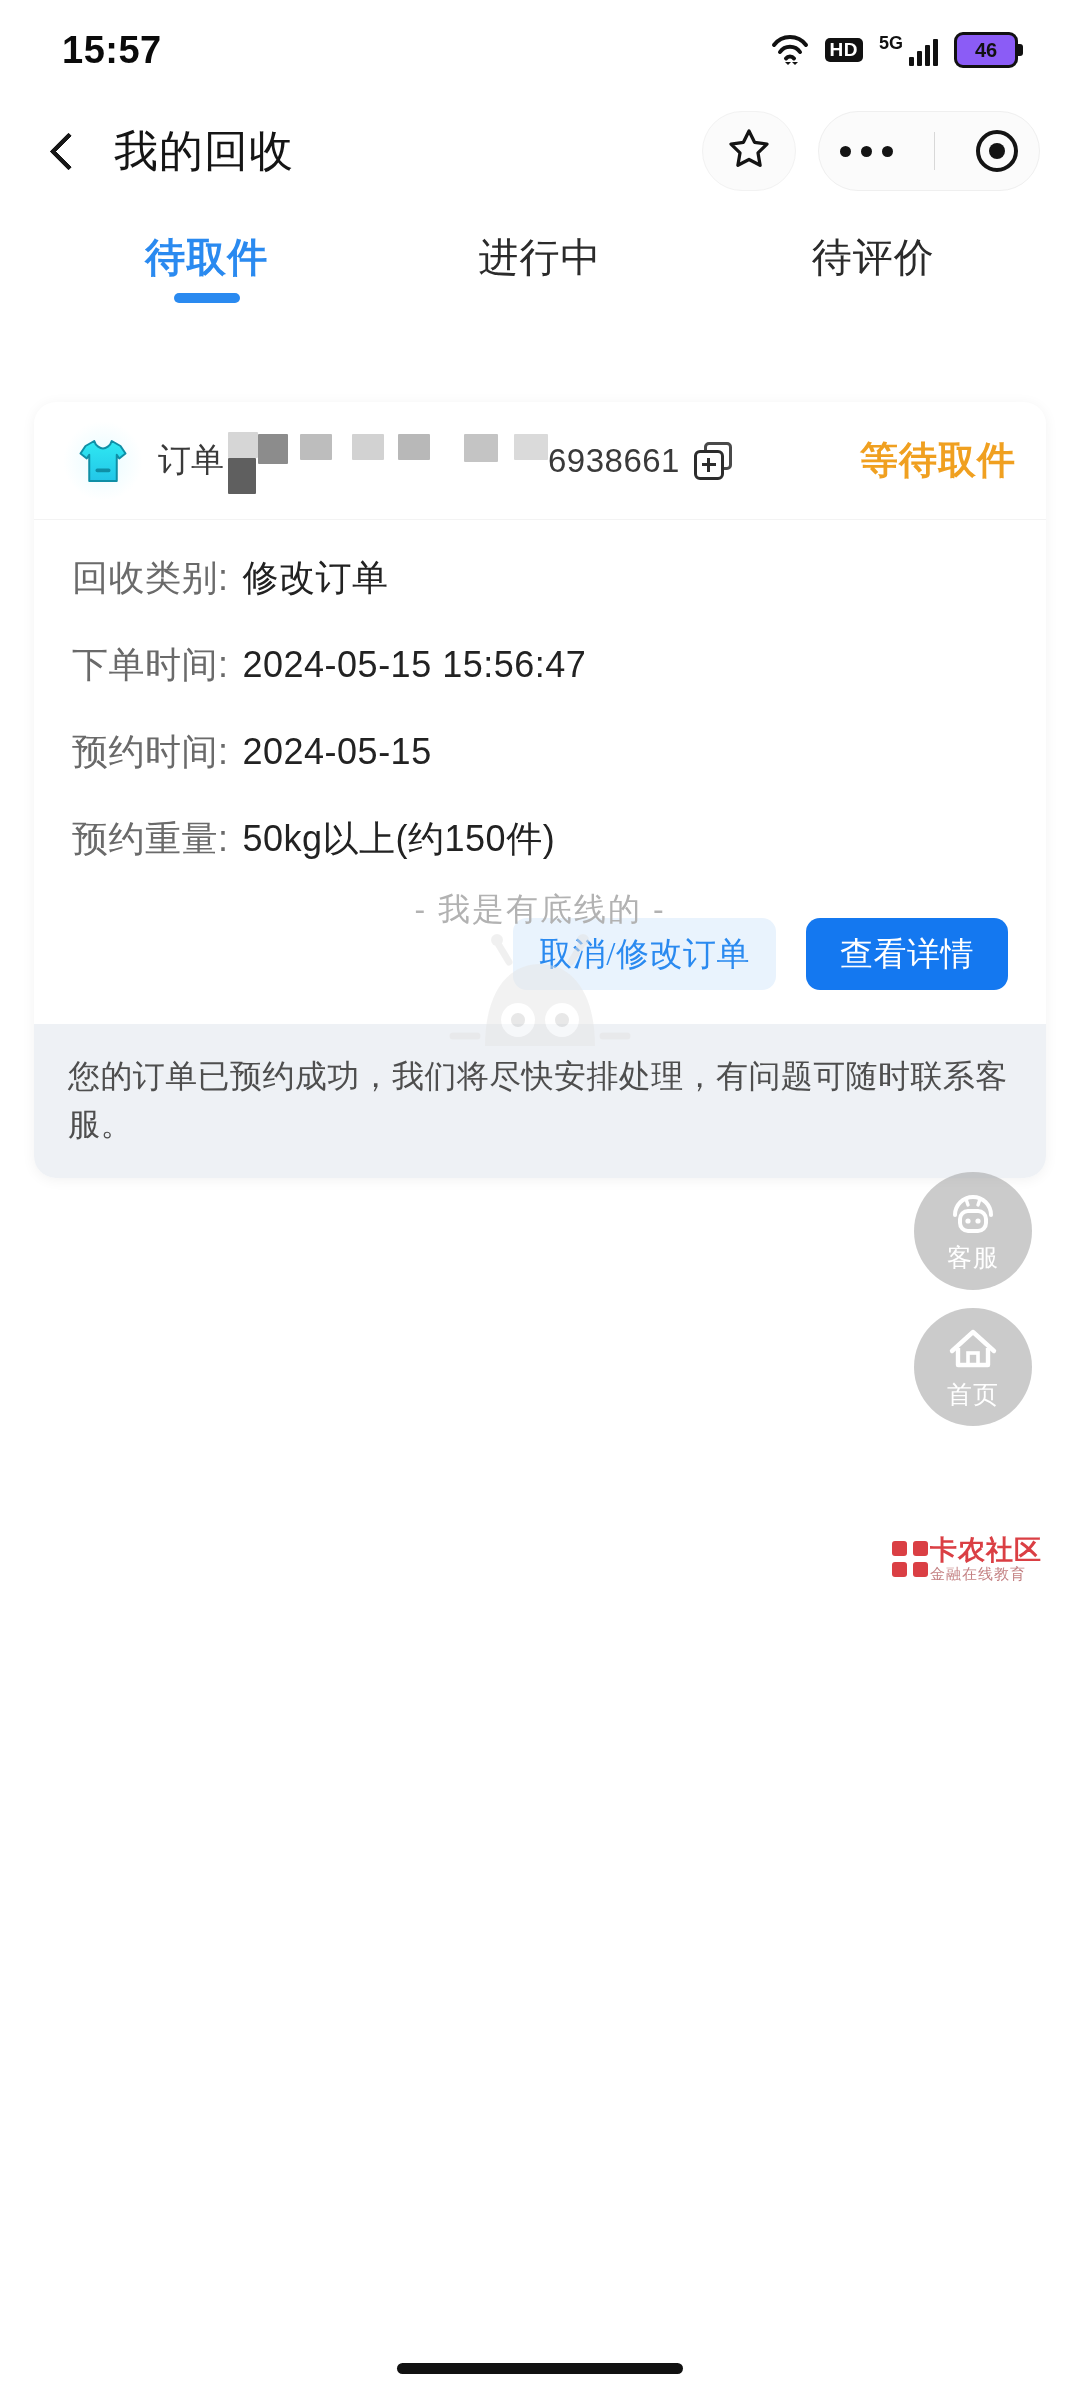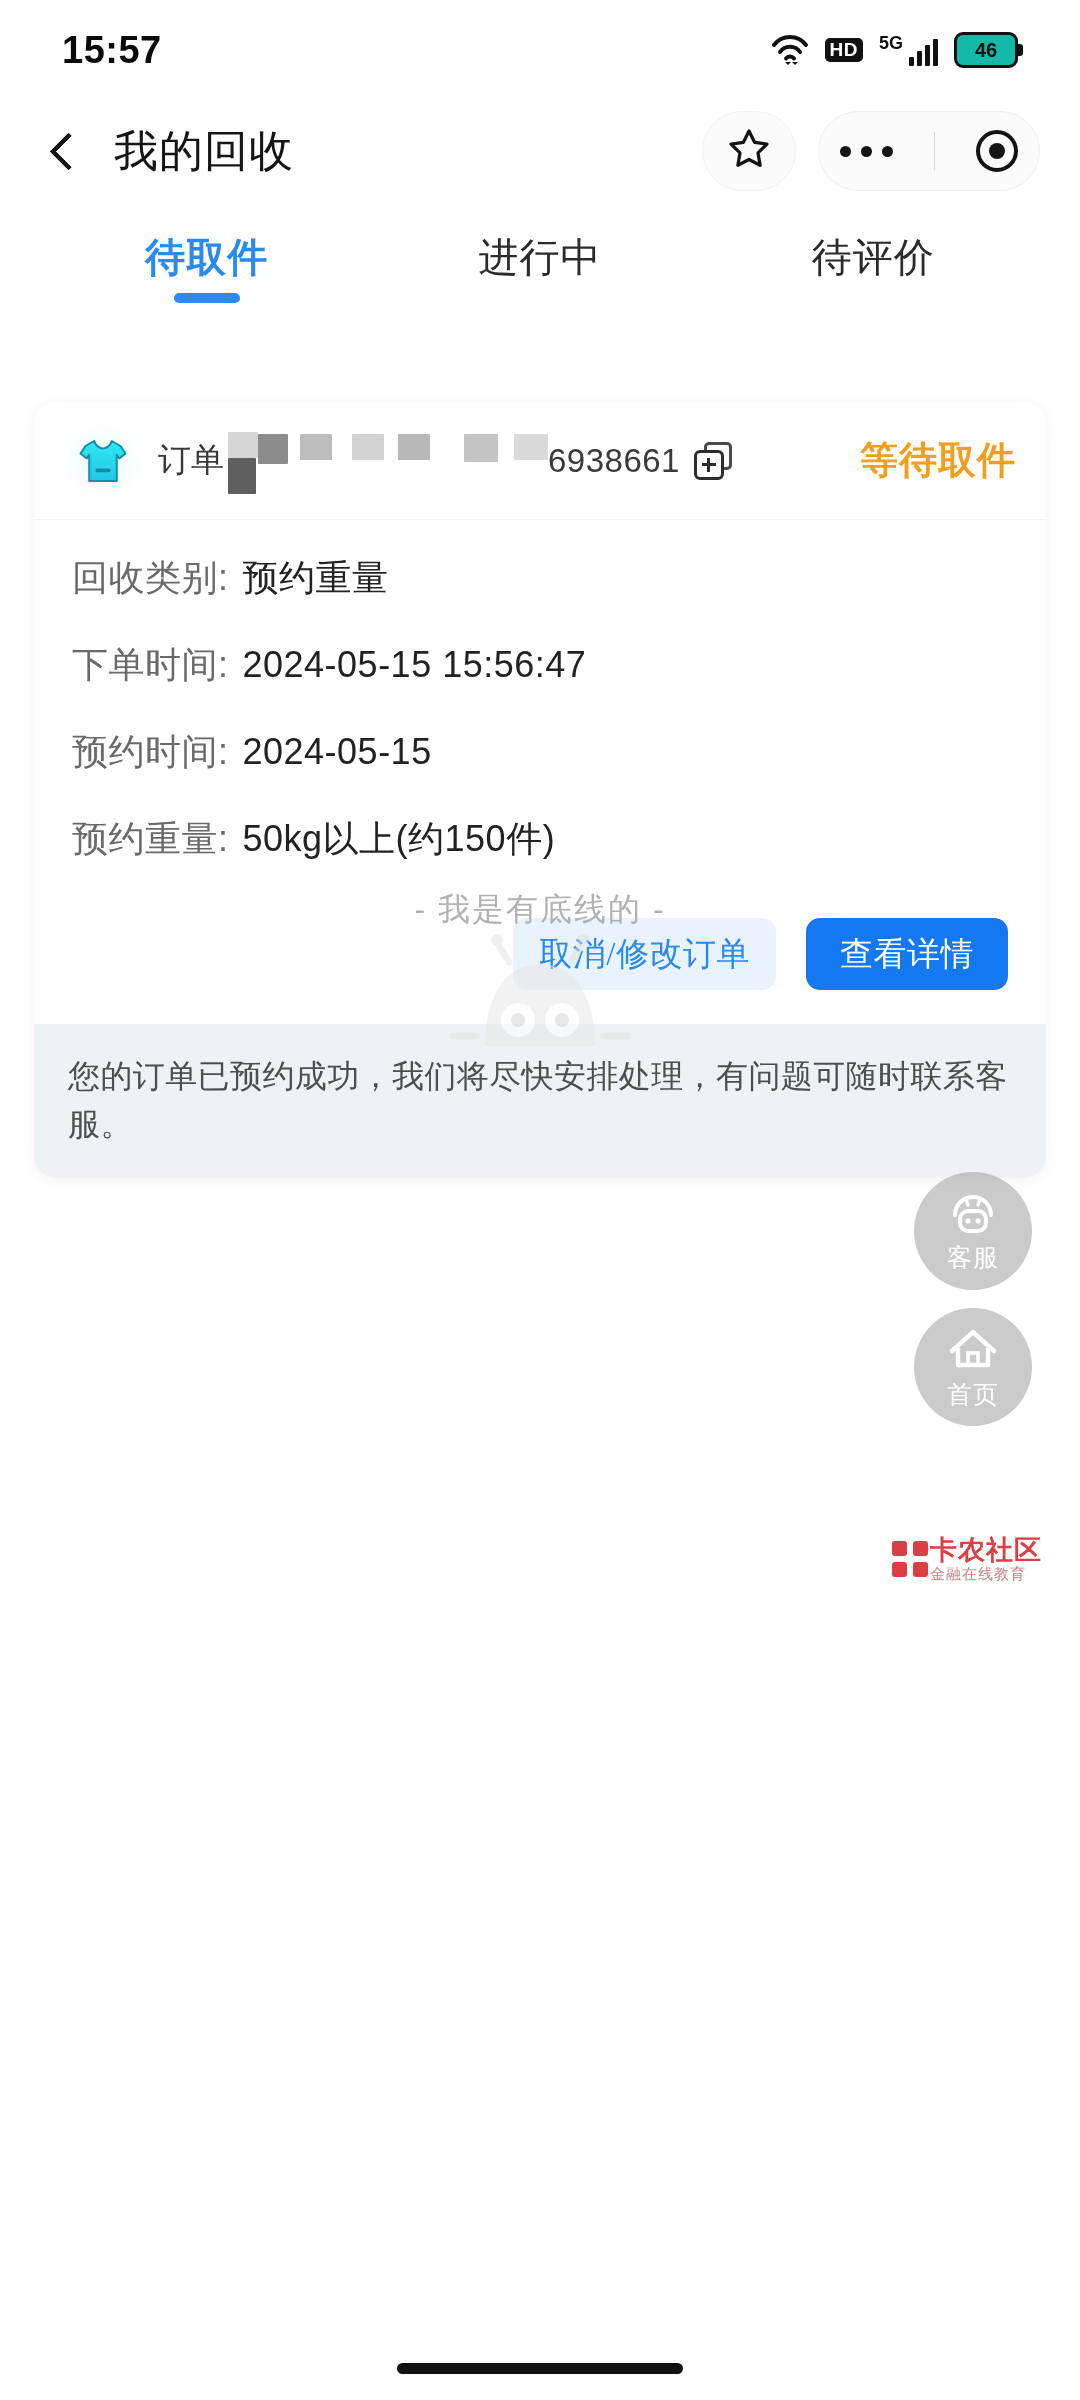--- a/index.html
+++ b/index.html
@@ -30,21 +30,21 @@
   .ico-5g{display:flex;align-items:flex-end;gap:6px;height:32px;}
   .g5-label{font-size:18px;font-weight:700;color:#111;line-height:1;margin-bottom:14px;}
   .bars{display:flex;align-items:flex-end;gap:3px;height:28px;}
   .bars i{display:block;width:5px;background:#111;border-radius:1px;}
   .bars i:nth-child(1){height:9px}
   .bars i:nth-child(2){height:15px}
   .bars i:nth-child(3){height:21px}
   .bars i:nth-child(4){height:27px}
   .ico-batt{
     position:relative;width:58px;height:30px;border:3px solid #111;border-radius:9px;
-    display:flex;align-items:center;justify-content:center;background:#14b8a6;
+    display:flex;align-items:center;justify-content:center;background:#8b5cf6;
   }
   .ico-batt::after{
     content:"";position:absolute;right:-8px;top:9px;width:5px;height:12px;
     background:#111;border-radius:0 3px 3px 0;
   }
   .batt-num{font-size:20px;font-weight:700;color:#111;line-height:1;}
 
   
   .navbar{
     position:absolute;left:0;top:96px;width:1080px;height:110px;
@@ -289,21 +289,21 @@
               <span class="plus"></span>
             </span>
           </span>
           <span class="status-tag">等待取件</span>
         </span>
       </div>
 
       <div class="card-body">
         <div class="row">
           <span class="k">回收类别:</span>
-          <span class="v">预约重量</span>
+          <span class="v">修改订单</span>
         </div>
         <div class="row">
           <span class="k">下单时间:</span>
           <span class="v">2024-05-15 15:56:47</span>
         </div>
         <div class="row">
           <span class="k">预约时间:</span>
           <span class="v">2024-05-15</span>
         </div>
         <div class="row">

